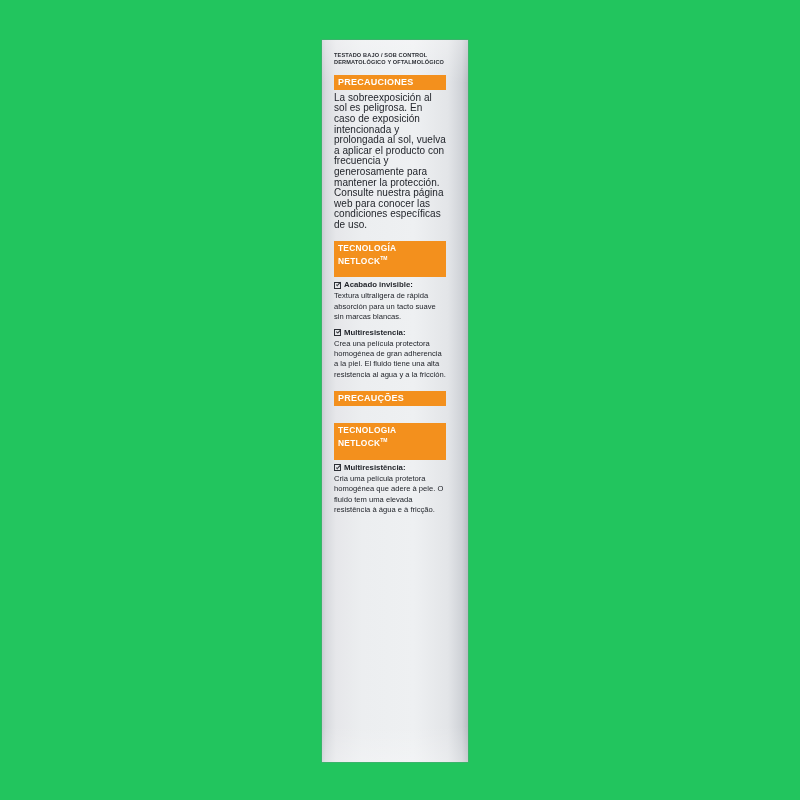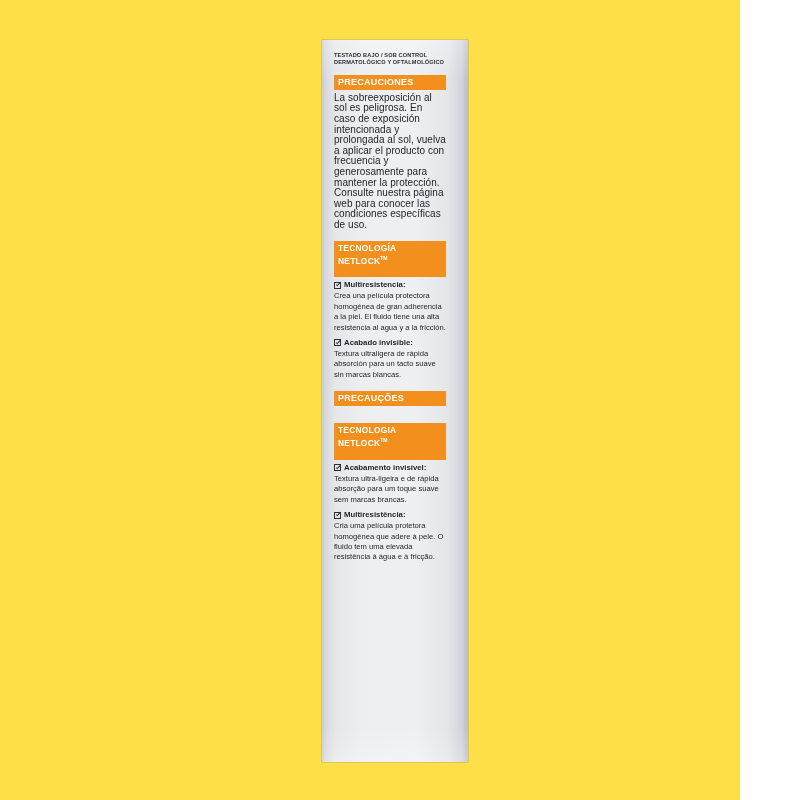--- a/index.html
+++ b/index.html
@@ -8,23 +8,23 @@
   }
   body {
     width: 800px;
     height: 800px;
     background: #ffffff;
     font-family: "Liberation Sans", sans-serif;
     overflow: hidden;
   }
   #stage {
     position: relative;
-    width: 740px;
+    width: 800px;
     height: 800px;
-    background: #fde047;
+    background: #22c55e;
   }
   
   .package {
     position: absolute;
     left: 322px;
     top: 40px;
     width: 146px;
     height: 722px;
     background: linear-gradient(90deg,
         #c9ccd2 0px, #d8dade 4px,
@@ -163,51 +163,44 @@
       <div class="body-text">La sobreexposición al sol es peligrosa. En caso de exposición intencionada y prolongada al sol, vuelva a aplicar el producto con frecuencia y generosamente para mantener la protección. Consulte nuestra página web para conocer las condiciones específicas de uso.</div>
 
       <div class="band two-line">
         <span>TECNOLOGÍA</span><br>
         <span>NETLOCK</span><span class="tm">TM</span>
       </div>
 
       <div class="feature">
         <div class="feature-head">
           <span class="check-box"></span>
+          <span class="feature-title">Acabado invisible:</span>
+        </div>
+        <div class="feature-desc">Textura ultraligera de rápida absorción para un tacto suave sin marcas blancas.</div>
+      </div>
+
+      <div class="feature">
+        <div class="feature-head">
+          <span class="check-box"></span>
           <span class="feature-title">Multiresistencia:</span>
         </div>
         <div class="feature-desc">Crea una película protectora homogénea de gran adherencia a la piel. El fluido tiene una alta resistencia al agua y a la fricción.</div>
       </div>
 
-      <div class="feature">
-        <div class="feature-head">
-          <span class="check-box"></span>
-          <span class="feature-title">Acabado invisible:</span>
-        </div>
-        <div class="feature-desc">Textura ultraligera de rápida absorción para un tacto suave sin marcas blancas.</div>
-      </div>
-
       <div class="spacer-sm"></div>
 
       <div class="band">PRECAUÇÕES</div>
 
       <div class="spacer-md"></div>
 
       <div class="band two-line">
         <span>TECNOLOGIA</span><br>
         <span>NETLOCK</span><span class="tm">TM</span>
       </div>
 
-      <div class="feature">
-        <div class="feature-head">
-          <span class="check-box"></span>
-          <span class="feature-title">Acabamento invisível:</span>
-        </div>
-        <div class="feature-desc">Textura ultra-ligeira e de rápida absorção para um toque suave sem marcas brancas.</div>
-      </div>
 
       <div class="feature">
         <div class="feature-head">
           <span class="check-box"></span>
           <span class="feature-title">Multiresistência:</span>
         </div>
         <div class="feature-desc">Cria uma película protetora homogénea que adere à pele. O fluido tem uma elevada resistência à água e à fricção.</div>
       </div>
 
     </div>

